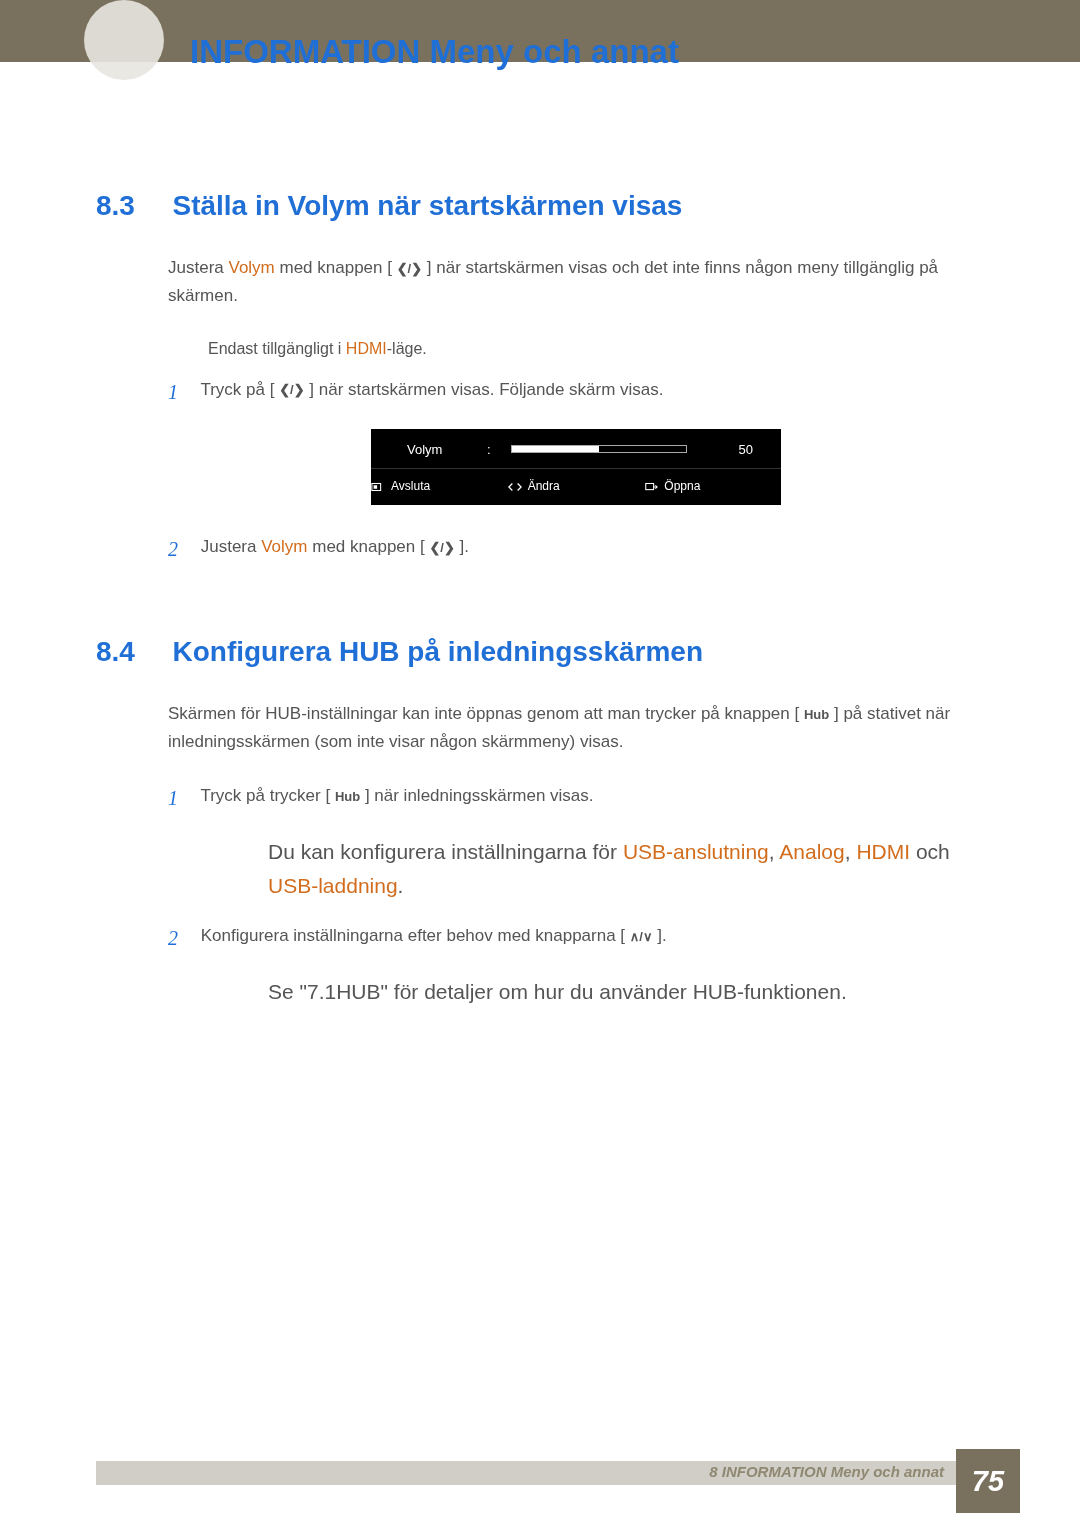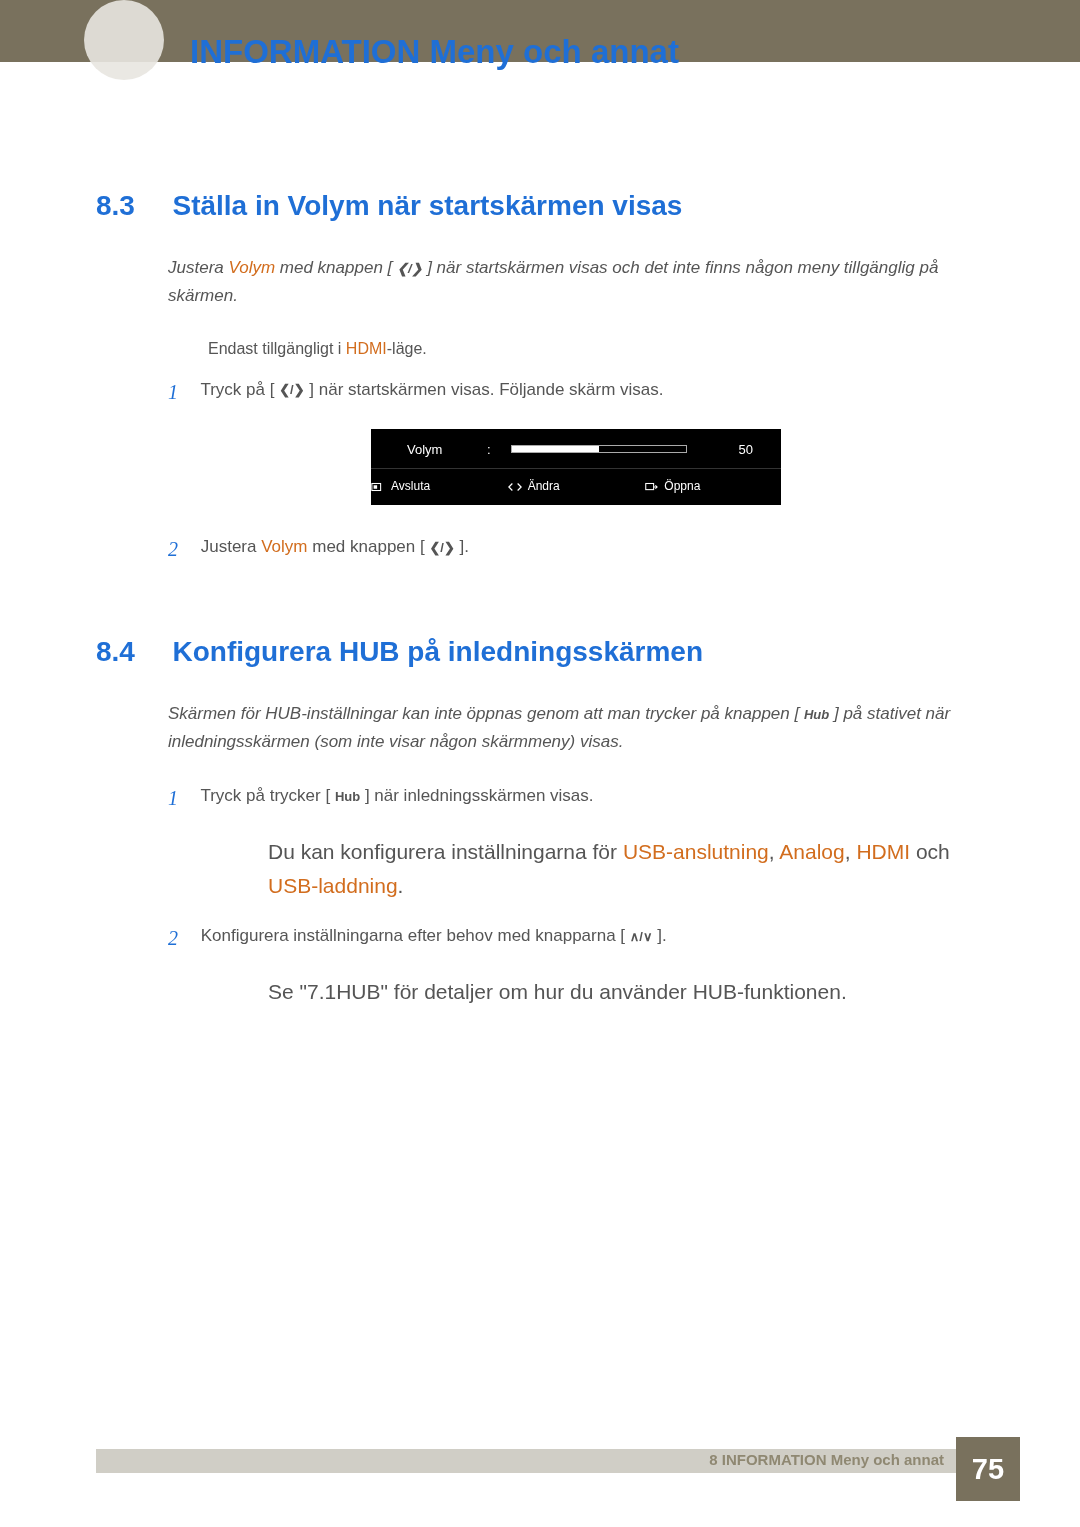--- a/index.html
+++ b/index.html
@@ -14,21 +14,21 @@
     font-size:33px; font-weight:bold; color:#1f6fd6; }
 
   
   .content { position:absolute; top:190px; left:96px; right:96px; }
 
   .h2-row { margin-bottom:32px; }
   .h2-num { display:inline-block; width:72px; font-size:28px; font-weight:bold; color:#1f6fd6; vertical-align:top; }
   .h2-text { display:inline-block; font-size:28px; font-weight:bold; color:#1f6fd6; }
 
   .body-text { margin-left:72px; font-size:17px; line-height:1.65; color:#555; }
-  .para { margin-bottom:26px;font-style:italic; }
+  .para { margin-bottom:26px; }
   .note { font-size:16px; color:#555; margin-left:40px; margin-bottom:14px; line-height:1.6; }
   .sub-note { font-size:21px; color:#555; margin-left:100px; margin-bottom:20px; line-height:1.6; }
 
   .step-row { margin-bottom:20px; }
   .step-num { display:inline-block; width:28px; font-size:20px; font-style:italic; color:#1f6fd6; vertical-align:top; font-family: Georgia, serif; }
   .step-text { display:inline; font-size:17px; color:#555; line-height:1.65; }
 
   .orange { color:#d26d1e; }
 
   .icon-inline { display:inline-block; font-size:13px; font-weight:bold; font-family: Arial, sans-serif; vertical-align:middle; }
@@ -38,21 +38,21 @@
   .osd-row1 { display:flex; align-items:center; padding:10px 24px 8px 36px; gap:20px; }
   .osd-label { width:60px; }
   .osd-track { flex:1; height:8px; border:1px solid #aaa; background:#000; position:relative; }
   .osd-fill { position:absolute; left:0; top:0; bottom:0; width:50%; background:#fff; }
   .osd-val { width:50px; text-align:right; padding-right:4px; }
   .osd-row2 { display:flex; border-top:1px solid #333; }
   .osd-btn { flex:1; text-align:center; padding:8px 0; font-size:12px; display:flex; align-items:center; gap:6px; }
   .osd-btn svg { width:14px; height:12px; }
 
   
-  .footer { position:absolute; bottom:42px; left:96px; right:0; height:48px; }
+  .footer { position:absolute; bottom:30px; left:96px; right:0; height:48px;font-style:italic; }
   .footer-bar { position:absolute; left:0; right:120px; top:12px; height:24px; background:#d0cec6; }
   .footer-text { position:absolute; right:136px; top:14px; font-size:15px; font-weight:bold; color:#8f8872; }
   .footer-num-box { position:absolute; right:60px; top:0; width:64px; height:64px; background:#79715d;
     color:#fff; font-size:29px; font-weight:bold; display:flex; align-items:center; justify-content:center; }
 
   .block2 { margin-top:70px; }
 </style>
 </head>
 <body>
 

